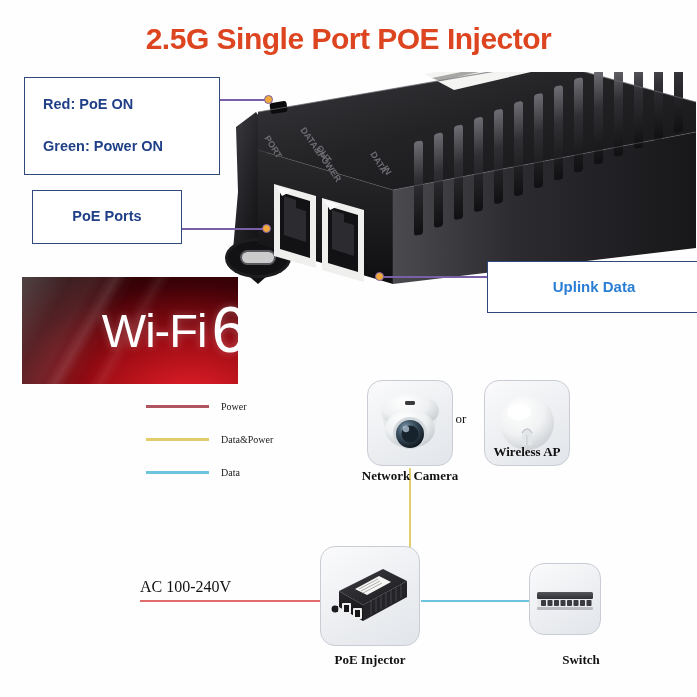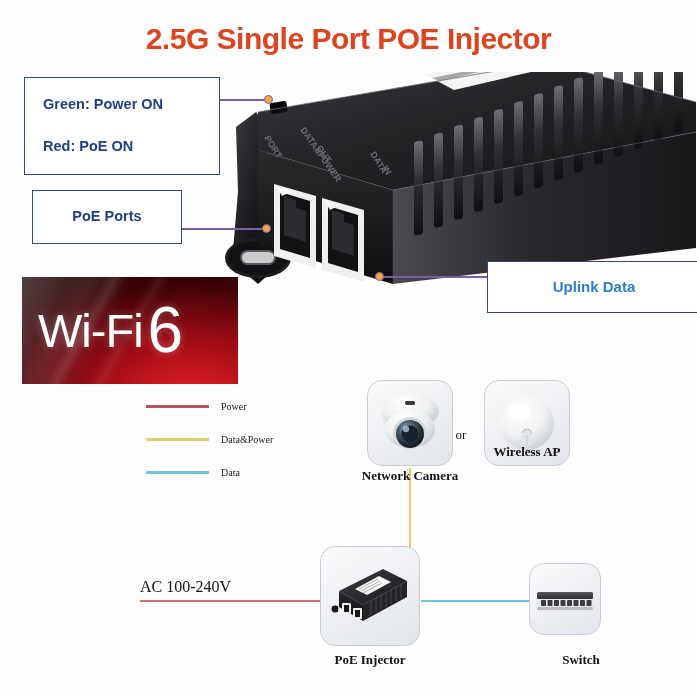--- a/index.html
+++ b/index.html
@@ -60,22 +60,22 @@
       radial-gradient(ellipse 120% 150% at 78% 115%, #e8202a 0%, #9e0c14 38%, #3d0207 72%, #110000 100%);
     overflow: hidden; z-index: 20;
   }
   #wifi6 .sheen {
     position: absolute; inset: 0;
     background:
       linear-gradient(120deg, transparent 30%, rgba(255,255,255,0.10) 34%, transparent 38%),
       linear-gradient(120deg, transparent 46%, rgba(255,255,255,0.07) 50%, transparent 54%);
   }
   #wifi6 .mark {
-    position: absolute; left: 16px; top: 0; width: 100%; height: 100%;
-    display: flex; align-items: center; justify-content: flex-start;
+    position: absolute; left: 8px; top: 0; width: 100%; height: 100%;
+    display: flex; align-items: center; justify-content: flex-end;
     color: #ffffff; font-size: 47px; letter-spacing: -1px;
     text-shadow: 0 0 9px rgba(255,255,255,0.30);
   }
   #wifi6 .six { font-size: 64px; margin-left: 5px; line-height: 0.85; }
 
   
   #legend { position: absolute; left: 146px; top: 390px; z-index: 22; }
   .legend-row { display: flex; align-items: center; height: 33px; }
   .legend-swatch { width: 63px; height: 2.4px; }
   .legend-label {
@@ -91,21 +91,21 @@
     z-index: 18;
   }
   .dev-label {
     position: absolute; text-align: center;
     font-family: "Liberation Serif", serif; font-size: 13px; color: #111;
     z-index: 18; white-space: nowrap; font-weight: bold;
   }
   .topo-line { position: absolute; z-index: 12; }
   #or-text {
     position: absolute; left: 448px; top: 411px; width: 26px; text-align: center;
-    font-family: "Liberation Serif", serif; font-size: 13px; color: #111; z-index: 19; margin-top: 16px;
+    font-family: "Liberation Serif", serif; font-size: 13px; color: #111; z-index: 19;
   }
   #ac-label {
     position: absolute; left: 140px; top: 578px;
     font-family: "Liberation Serif", serif; font-size: 16px; color: #111; z-index: 19;
   }
 </style>
 </head>
 <body>
 
 <div id="stage">
@@ -195,22 +195,22 @@
       <path d="M 114 138 L 126 142 L 126 150 L 136 153 L 136 184 L 114 177 Z" fill="#2c2c30"></path>
       <path d="M 106 128 L 122 133 L 112 138 Z" fill="#fafafa"></path>
 
       <path d="M 40 40 L 330 -10 L 478 30" fill="none" stroke="#6b6b72" stroke-width="1.2" opacity="0.7"></path>
       <path d="M 175 118 L 478 60" fill="none" stroke="#63636a" stroke-width="1.2" opacity="0.55"></path>
       <path d="M 40 78 L 175 118 L 175 212" fill="none" stroke="#555" stroke-width="1" opacity="0.5"></path>
     </svg>
   </div>
 
   <div class="callout" id="callout-led">
+    <div class="line">Red:  PoE ON</div>
     <div class="line">Green:  Power ON</div>
-    <div class="line">Red:  PoE ON</div>
   </div>
   <div class="leader" style="left:220px; top:99px; width:48px;"></div>
   <div class="leader-dot" style="left:264px; top:95px;"></div>
 
   <div class="callout" id="callout-ports">
     <div class="line">PoE Ports</div>
   </div>
   <div class="leader" style="left:182px; top:228px; width:84px;"></div>
   <div class="leader-dot" style="left:262px; top:224px;"></div>
 

